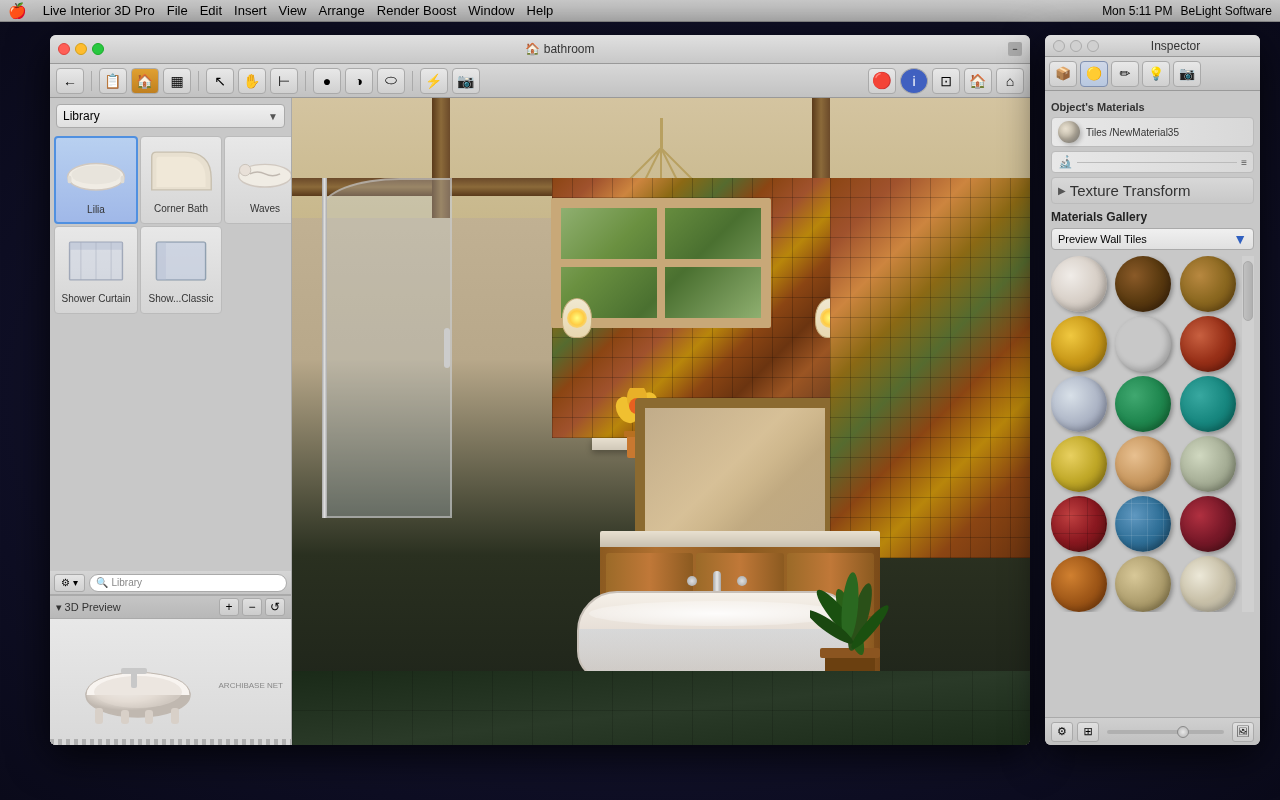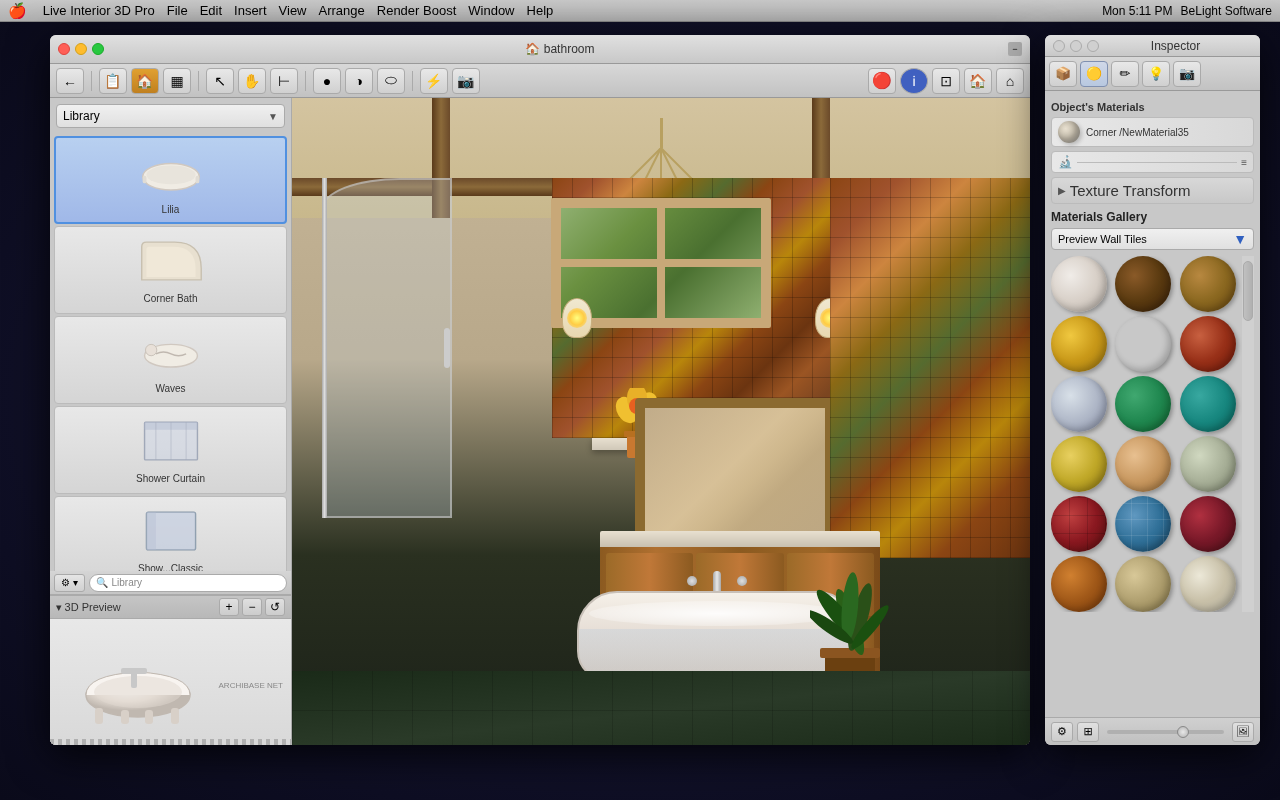--- a/index.html
+++ b/index.html
@@ -127,21 +127,21 @@
       cursor: pointer;
       justify-content: space-between;
     }
     .dropdown-arrow { font-size: 10px; color: #555; }
 
     .items-grid {
       flex: 1;
       overflow-y: auto;
       padding: 2px 4px;
       display: grid;
-      grid-template-columns: 1fr;
+      grid-template-columns: 1fr 1fr 1fr;
       gap: 2px;
       align-content: start;
     }
     .grid-item {
       background: linear-gradient(to bottom, #e8e8e8, #d5d5d5);
       border: 1px solid #bbb;
       border-radius: 4px;
       display: flex;
       flex-direction: column;
       align-items: center;
@@ -1230,21 +1230,21 @@
     <div class="inspector-btn">💡</div>
     <div class="inspector-btn">📷</div>
   </div>
 
   <div class="inspector-content">
 
     <div class="section-title">Object's Materials</div>
 
     <div class="material-row">
       <div class="material-sphere tiles"></div>
-      <span class="material-name">Corner /NewMaterial35</span>
+      <span class="material-name">Tiles /NewMaterial35</span>
     </div>
 
     <div class="tool-row">
       <span class="tool-icon">🔬</span>
       <div class="tool-line"></div>
       <span class="tool-menu">≡</span>
     </div>
 
     <div class="texture-section">
       <div class="texture-header">

